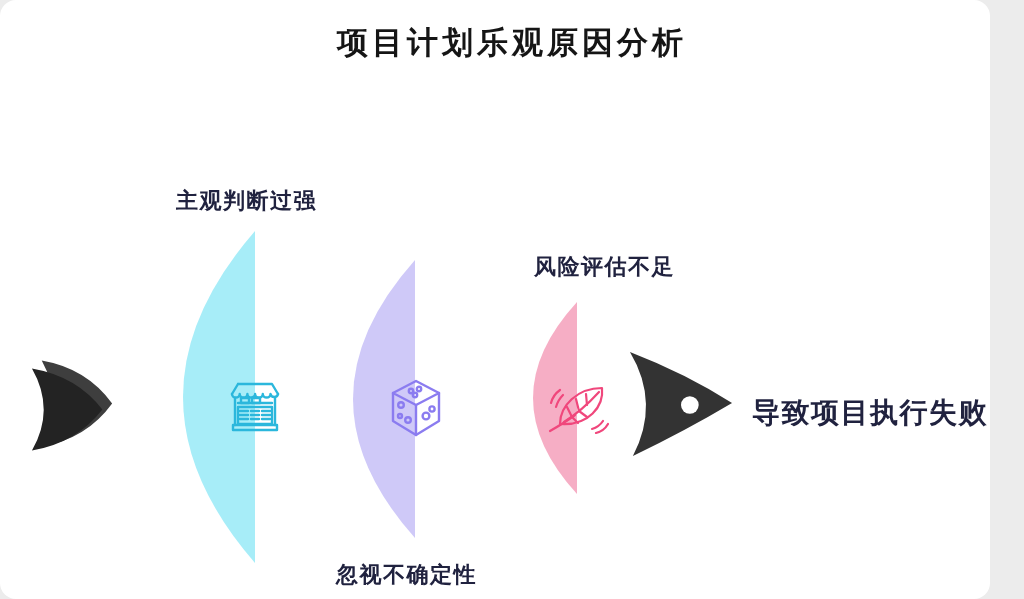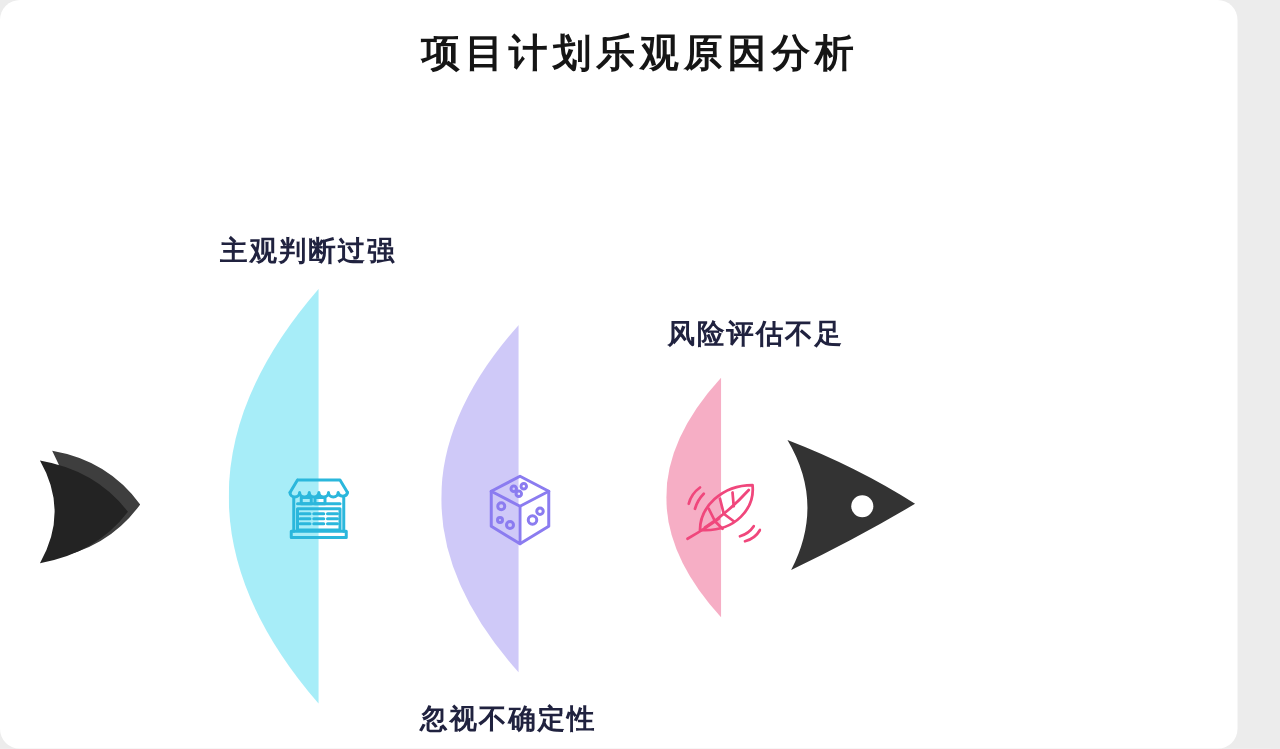--- a/index.html
+++ b/index.html
@@ -98,14 +98,15 @@
 
   <svg class="shape head" width="108" height="106" viewBox="0 0 110 108">
     <path d="M 3,0 Q 60,22 107,52 Q 60,80 6,106 Q 34,52 3,0 Z" fill="#333333"></path>
     <circle cx="64" cy="54" r="9" fill="#ffffff"></circle>
   </svg>
 
   <div class="cause-label label-1">主观判断过强</div>
   <div class="cause-label label-2">风险评估不足</div>
   <div class="cause-label label-3">忽视不确定性</div>
 
+  <div class="result-label">导致项目执行失败</div>
 
 </div>
 
 </body></html>

